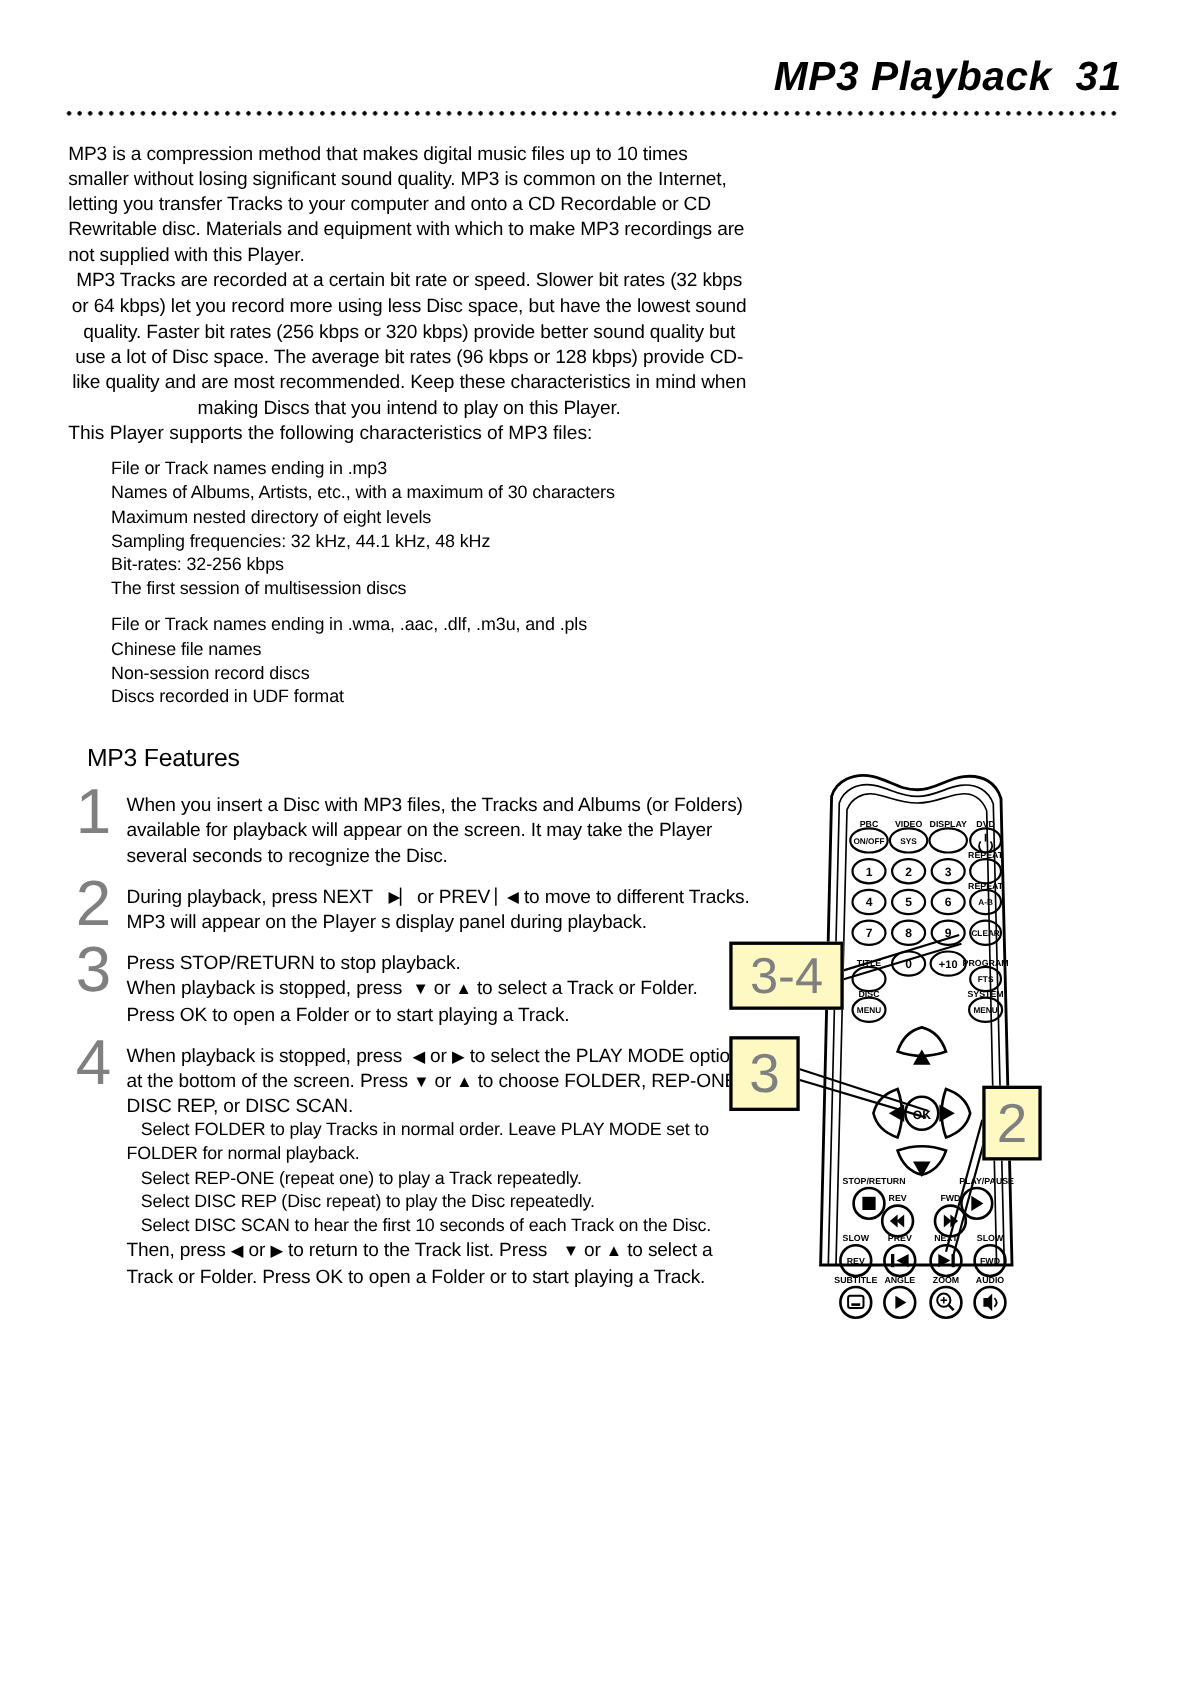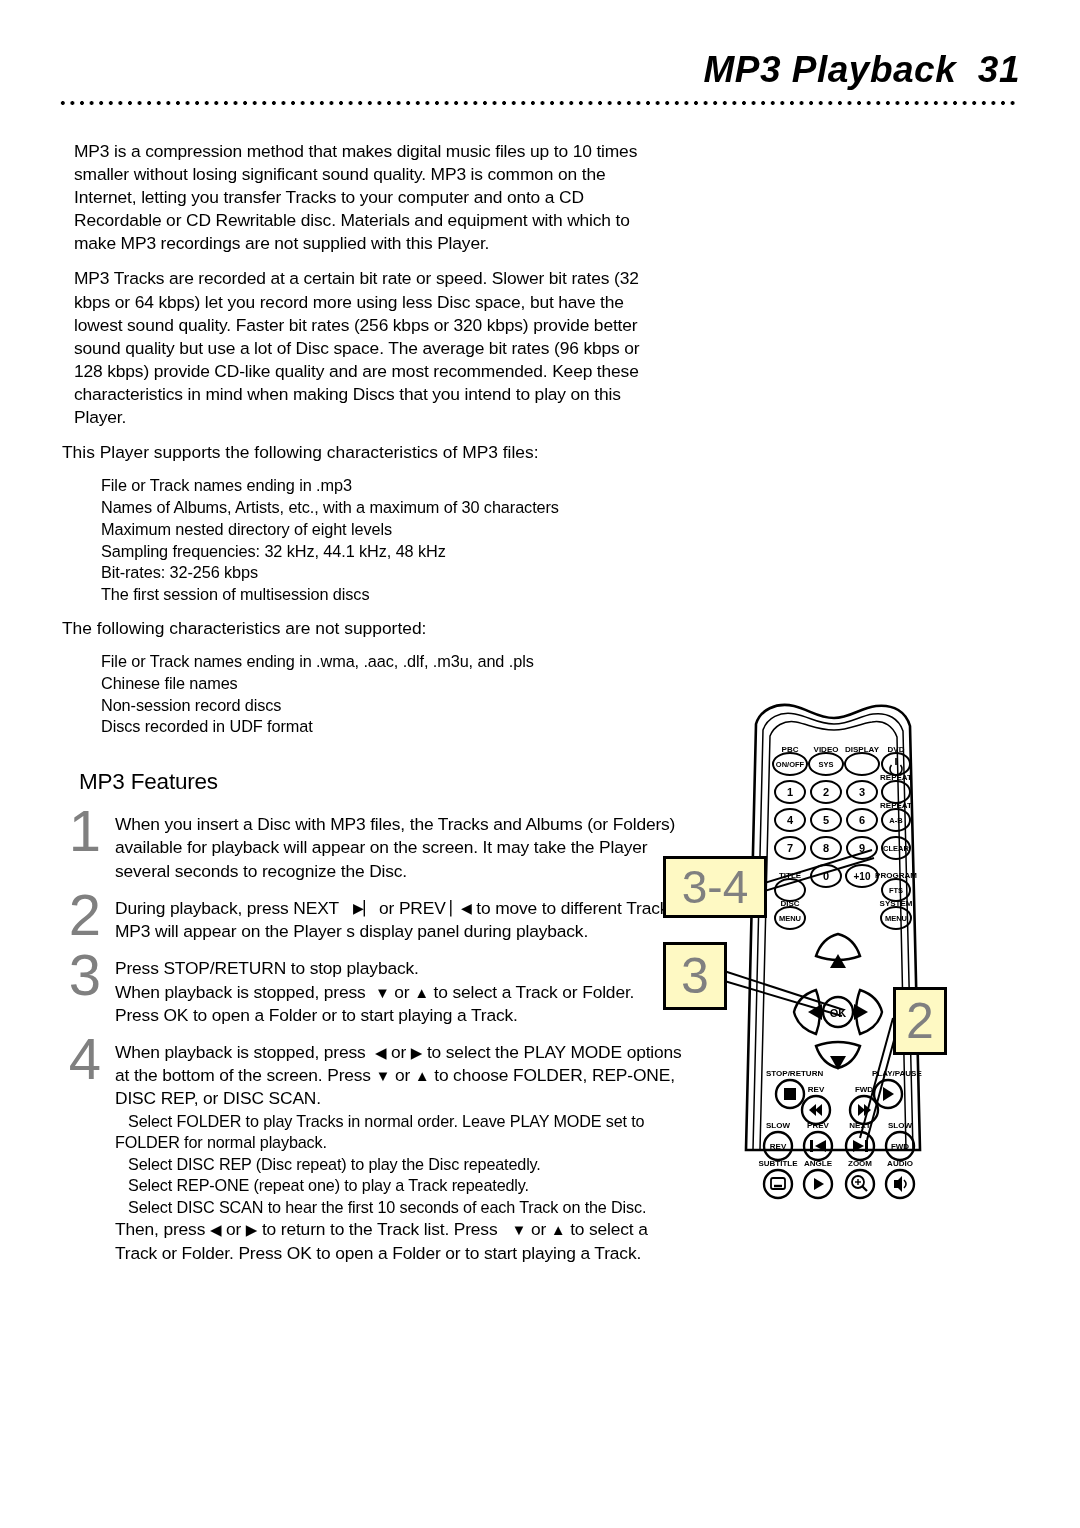--- a/index.html
+++ b/index.html
@@ -46,26 +46,26 @@
   }
 
   
   .content {
     position: absolute;
     left: 62px;
     top: 128px;
     width: 620px;
   }
   p.para {
-    margin: 12px;
+    margin: 0;
     font-size: 17.4px;
     line-height: 23.1px;
     letter-spacing: -0.15px;
   }
-  .para + .para { margin-top: 0; }
+  .para + .para { margin-top: 0; text-align: center; }
 
   .gap-before { margin-top: 16px; }
 
   .list-intro {
     margin: 0;
     font-size: 17.4px;
     line-height: 23.1px;
   }
   ul.plainlist {
     margin: 11px;
@@ -162,21 +162,20 @@
   <p class="list-intro gap-before">This Player supports the following characteristics of MP3 files:</p>
   <ul class="plainlist">
     <li>File or Track names ending in .mp3</li>
     <li>Names of Albums, Artists, etc., with a maximum of 30 characters</li>
     <li>Maximum nested directory of eight levels</li>
     <li>Sampling frequencies: 32 kHz, 44.1 kHz, 48 kHz</li>
     <li>Bit-rates: 32-256 kbps</li>
     <li>The first session of multisession discs</li>
   </ul>
 
-  <p class="list-intro gap-before">The following characteristics are not supported:</p>
   <ul class="plainlist">
     <li>File or Track names ending in .wma, .aac, .dlf, .m3u, and .pls</li>
     <li>Chinese file names</li>
     <li>Non-session record discs</li>
     <li>Discs recorded in UDF format</li>
   </ul>
 
   <h2 class="section-heading gap-before" style="margin-top:30px;">MP3 Features</h2>
 
   <div class="steps">
@@ -194,22 +193,22 @@
     <div class="step">
       <div class="step-num">3</div>
       <div class="step-body"><span>Press STOP/RETURN      to stop playback.</span><br><span>When playback is stopped, press</span>&nbsp; <span class="sym-lg">▼</span> <span>or</span> <span class="sym-lg">▲</span> <span>to select a Track or Folder. Press OK to open a Folder or to start playing a Track.</span></div>
     </div>
 
     <div class="step">
       <div class="step-num">4</div>
       <div class="step-body"><span>When playback is stopped, press</span>&nbsp; <span class="sym-lg">◀</span> <span>or</span> <span class="sym-lg">▶</span> <span>to select the PLAY MODE options at the bottom of the screen. Press</span> <span class="sym-lg">▼</span> <span>or</span> <span class="sym-lg">▲</span> <span>to choose FOLDER, REP-ONE, DISC REP, or DISC SCAN.</span>
 
         <span class="sub">&nbsp;&nbsp;&nbsp;<span>Select FOLDER to play Tracks in normal order. Leave PLAY MODE set to FOLDER for normal playback.</span></span>
+        <span class="sub">&nbsp;&nbsp;&nbsp;<span>Select REP-ONE (repeat one) to play a Track repeatedly.</span></span>
         <span class="sub">&nbsp;&nbsp;&nbsp;<span>Select DISC REP (Disc repeat) to play the Disc repeatedly.</span></span>
-        <span class="sub">&nbsp;&nbsp;&nbsp;<span>Select REP-ONE (repeat one) to play a Track repeatedly.</span></span>
         <span class="sub">&nbsp;&nbsp;&nbsp;<span>Select DISC SCAN to hear the first 10 seconds of each Track on the Disc.</span></span>
         <span class="sub" style="font-size:17.4px;line-height:23.2px;"><span>Then, press</span> <span class="sym-lg">◀</span> <span>or</span> <span class="sym-lg">▶</span> <span>to return to the Track list. Press</span>&nbsp;&nbsp; <span class="sym-lg">▼</span> <span>or</span> <span class="sym-lg">▲</span> <span>to select a Track or Folder. Press OK to open a Folder or to start playing a Track.</span></span>
       </div>
     </div>
 
   </div>
 </div>
 
 <div class="remote-figure">
   <svg width="400" height="520" viewBox="0 0 400 520">

